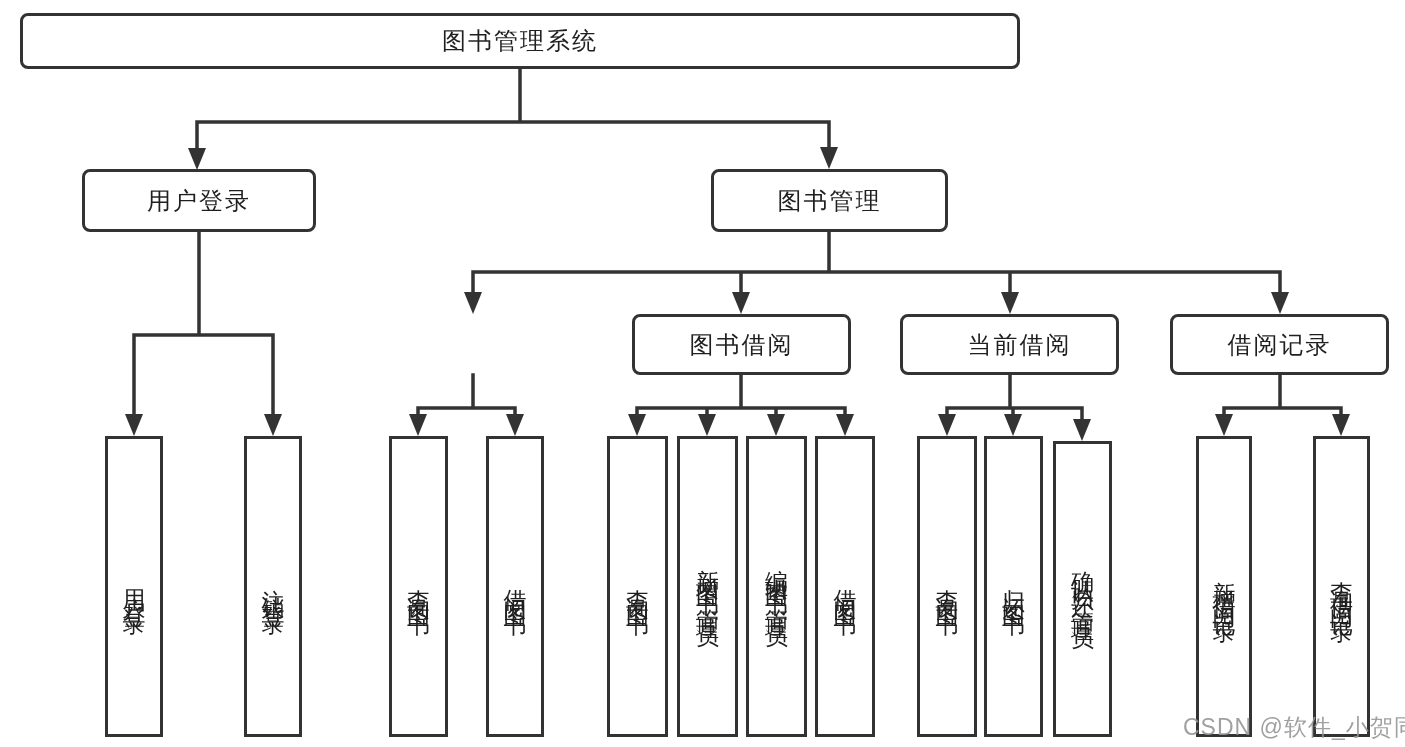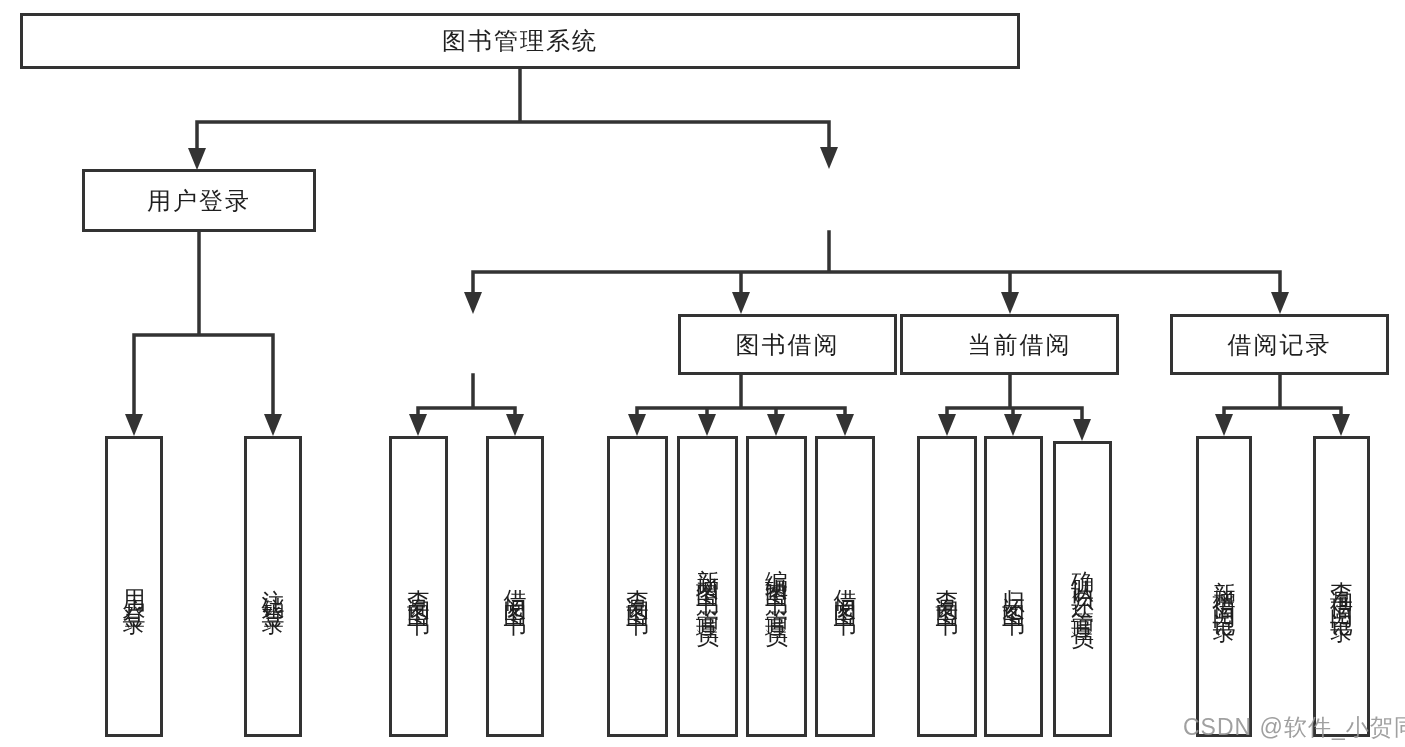--- a/index.html
+++ b/index.html
@@ -20,21 +20,21 @@
   .wires path{stroke:var(--line);stroke-width:3.5;fill:none;stroke-linecap:square;}
   .wires polygon{fill:var(--line);stroke:none;}
   .node{
     position:absolute;box-sizing:border-box;
     border:3px solid var(--line);
     background:var(--bg);
     color:var(--text);
     display:flex;align-items:center;justify-content:center;
     text-align:center;
   }
-  .h{font-size:24px;letter-spacing:2px;white-space:nowrap;}
+  .h{font-size:24px;letter-spacing:2px;white-space:nowrap;border-radius:8px;}
   .v{
     writing-mode:vertical-rl;
     text-orientation:mixed;
     font-size:23px;
     letter-spacing:8px;
     line-height:1;
   }
   .watermark{
     position:absolute;
     left:1183px;top:712px;
@@ -90,22 +90,23 @@
     <g>
       <path d="M1280 375 V408 M1224 408 H1341 M1224 408 V418 M1341 408 V418"></path>
       <polygon points="1215,414 1233,414 1224,436"></polygon>
       <polygon points="1332,414 1350,414 1341,436"></polygon>
     </g>
   </svg>
 
   <div class="node h" style="left:20px;top:13px;width:1000px;height:56px;">图书管理系统</div>
 
   <div class="node h" style="left:82px;top:169px;width:234px;height:63px;">用户登录</div>
+  <div class="node h" style="left:711px;top:169px;width:237px;height:63px;">图书管理</div>
 
-  <div class="node h" style="left:632px;top:314px;width:219px;height:61px;margin-left:46px;">图书借阅</div>
+  <div class="node h" style="left:632px;top:314px;width:219px;height:61px;">图书借阅</div>
   <div class="node h" style="left:900px;top:314px;width:219px;height:61px;padding-left:20px;">当前借阅</div>
   <div class="node h" style="left:1170px;top:314px;width:219px;height:61px;">借阅记录</div>
 
   <div class="node v" style="left:105px;top:436px;width:58px;height:301px;">用户登录</div>
   <div class="node v" style="left:244px;top:436px;width:58px;height:301px;">注销登录</div>
 
   <div class="node v" style="left:389px;top:436px;width:59px;height:301px;">查询图书</div>
   <div class="node v" style="left:486px;top:436px;width:58px;height:301px;">借阅图书</div>
 
   <div class="node v" style="left:607px;top:436px;width:61px;height:301px;">查询图书</div>

